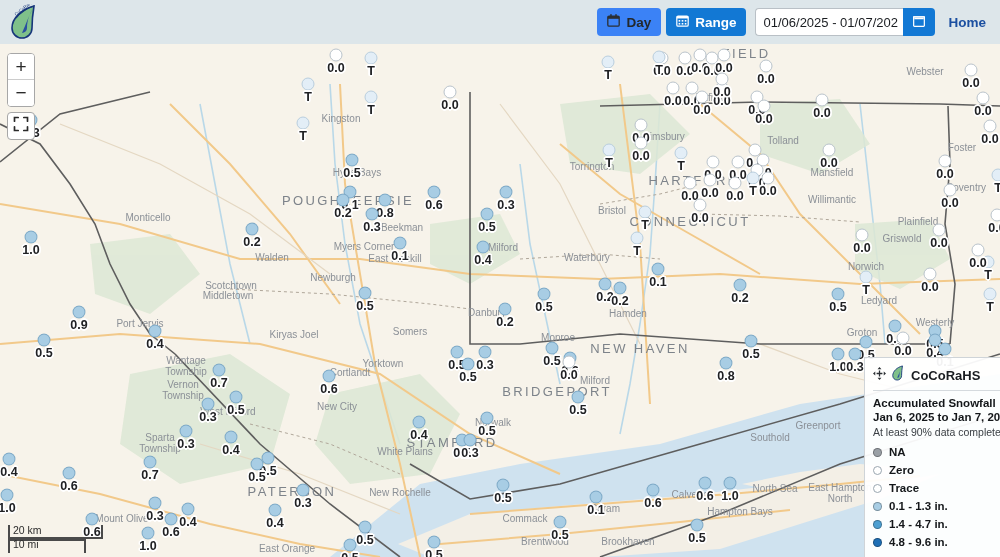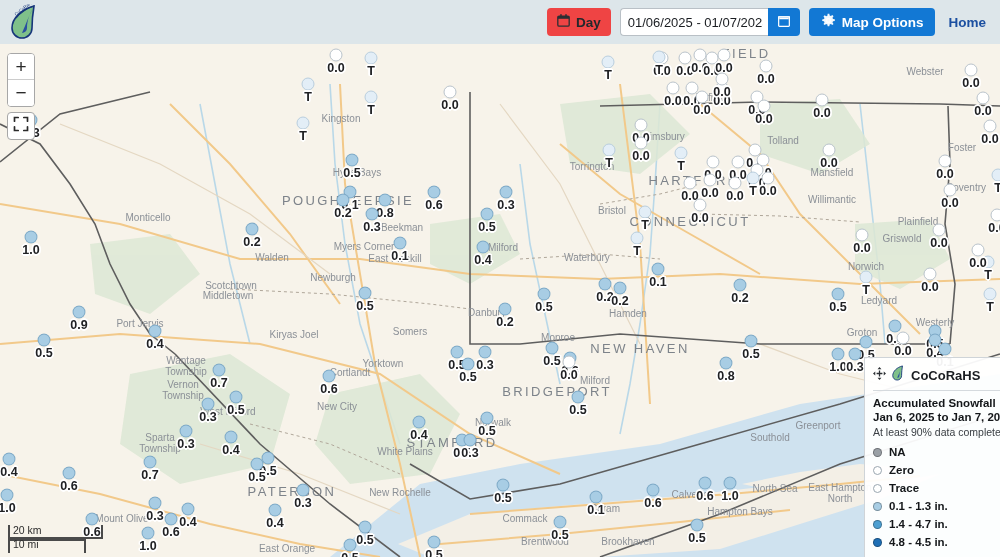--- a/index.html
+++ b/index.html
@@ -30,21 +30,21 @@
     margin-left: auto;
     display: flex; align-items: center; gap: 9px;
   }
   .btn {
     height: 28px; border-radius: 4px;
     display: inline-flex; align-items: center; gap: 6px;
     padding: 0 10px;
     font-size: 13.5px; font-weight: 600;
     border: none; cursor: pointer; white-space: nowrap;
   }
-  .btn-plain { background: #ef4444; color: #23282c; }
+  .btn-plain { background: #3b82f6; color: #23282c; }
   .btn-blue  { background: #1278d4; color: #fff; }
   .btn-opts  { background: #1278d4; color: #fff; padding: 0 12px; }
 
   .seg-group { display: flex; gap: 5px; }
 
   .dategroup { display: flex; align-items: stretch; height: 28px; }
   #date-input {
     width: 148px; height: 28px;
     background: #fff; border: 1px solid #b9c0c6;
     border-right: none;
@@ -173,45 +173,53 @@
         <span>
           <svg width="13" height="13" viewBox="0 0 16 16">
               <rect x="1" y="2.5" width="14" height="12.5" rx="1.6" fill="none" stroke="#2b2f33" stroke-width="1.6"></rect>
               <rect x="1" y="2.5" width="14" height="3.4" fill="#2b2f33"></rect>
               <rect x="4" y="0" width="1.8" height="3.2" rx=".8" fill="#2b2f33"></rect>
               <rect x="10.2" y="0" width="1.8" height="3.2" rx=".8" fill="#2b2f33"></rect>
             </svg>
         </span>
         <span>Day</span>
       </button>
+      <button class="btn btn-blue">
+        <span>
+          <svg width="13" height="13" viewBox="0 0 16 16">
+              <rect x="1" y="2.5" width="14" height="12.5" rx="1.6" fill="none" stroke="#fff" stroke-width="1.5"></rect>
+              <rect x="1" y="2.5" width="14" height="3" fill="#fff"></rect>
+              <g fill="#fff">
+                <rect x="3.2" y="7.4" width="2" height="2"></rect>
+                <rect x="7" y="7.4" width="2" height="2"></rect>
+                <rect x="10.8" y="7.4" width="2" height="2"></rect>
+                <rect x="3.2" y="11" width="2" height="2"></rect>
+                <rect x="7" y="11" width="2" height="2"></rect>
+                <rect x="10.8" y="11" width="2" height="2"></rect>
+              </g>
+            </svg>
+        </span>
+        <span>Range</span>
+      </button>
     </div>
 
     <div class="dategroup">
       <input id="date-input" type="text" value="01/06/2025 - 01/07/2025" style="">
       <button id="date-cal-btn">
         <span>
           <svg width="14" height="14" viewBox="0 0 16 16">
               <rect x="1.2" y="2.6" width="13.6" height="12.2" rx="1.6" fill="#fff"></rect>
               <rect x="1.2" y="2.6" width="13.6" height="3.2" fill="#fff"></rect>
               <rect x="2.6" y="4.2" width="10.8" height="9.2" fill="#1278d4"></rect>
               <rect x="2.6" y="4.2" width="10.8" height="1.8" fill="#fff"></rect>
             </svg>
         </span>
       </button>
     </div>
 
-    <button class="btn btn-opts">
-      <span>
-        <svg width="15" height="15" viewBox="0 0 16 16">
-            <path fill="#fff" d="M8 5.2A2.8 2.8 0 1 0 8 10.8 2.8 2.8 0 1 0 8 5.2zm0 1.5a1.3 1.3 0 1 1 0 2.6 1.3 1.3 0 0 1 0-2.6z"></path>
-            <path fill="#fff" d="M7.1.8h1.8l.3 1.9 1.3.55 1.6-1.1 1.25 1.25-1.1 1.6.55 1.3 1.9.3v1.8l-1.9.3-.55 1.3 1.1 1.6-1.25 1.25-1.6-1.1-1.3.55-.3 1.9H7.1l-.3-1.9-1.3-.55-1.6 1.1L2.65 11.8l1.1-1.6-.55-1.3-1.9-.3V6.8l1.9-.3.55-1.3-1.1-1.6L3.9 2.35l1.6 1.1 1.3-.55z" opacity=".95"></path>
-          </svg>
-      </span>
-      <span>Map Options</span>
-    </button>
 
     <a id="home-link" href="#">Home</a>
   </div>
 </div>
 
 <div id="map">
 
   <svg id="map-canvas" viewBox="0 0 1000 513" preserveAspectRatio="none">
     <rect width="1000" height="513" fill="#f7f3ea"></rect>
 
@@ -923,17 +931,17 @@
         <div class="lg-item">
           <span class="lg-swatch" style="background: rgb(168, 205, 228); border: 1px solid rgba(0, 0, 0, 0.3);"></span>
           <span class="lg-text">0.1 - 1.3 in.</span>
         </div>
         <div class="lg-item">
           <span class="lg-swatch" style="background: rgb(78, 159, 209); border: 1px solid rgba(0, 0, 0, 0.3);"></span>
           <span class="lg-text">1.4 - 4.7 in.</span>
         </div>
         <div class="lg-item">
           <span class="lg-swatch" style="background: rgb(31, 111, 181); border: 1px solid rgba(0, 0, 0, 0.3);"></span>
-          <span class="lg-text">4.8 - 4.5 in.</span>
+          <span class="lg-text">4.8 - 9.6 in.</span>
         </div>
       </div>
   </div>
 </div>
 
 </body></html>

